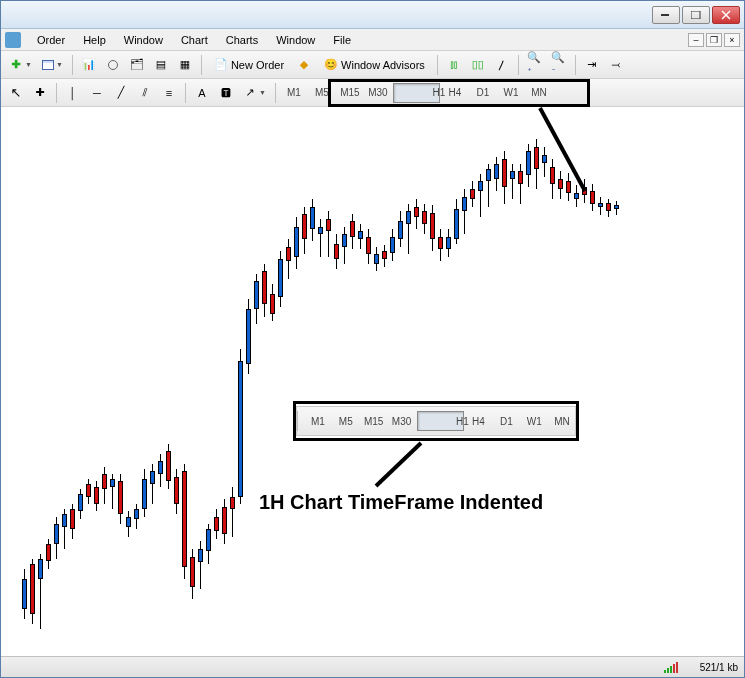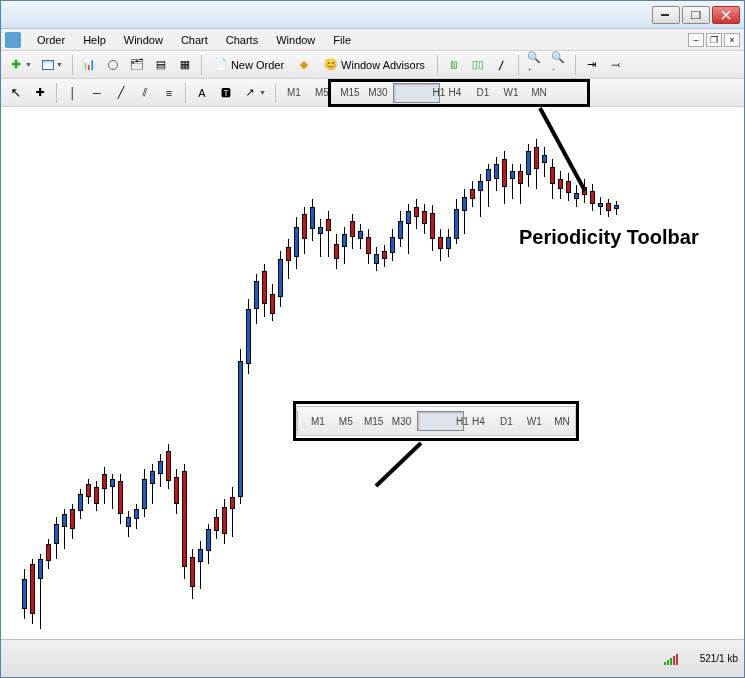--- a/index.html
+++ b/index.html
@@ -23,21 +23,21 @@
     .tbtn .arrow { font-size: 7px; margin-left: 2px; color: #555; }
     .sep { width: 1px; height: 20px; background: #c0c0c0; margin: 0 3px; }
     .text-btn { padding: 0 6px; gap: 3px; }
     .text-btn span { font-size: 11px; }
     
     .tf-btn { width: 26px; height: 20px; display: flex; align-items: center; justify-content: center; font-size: 10px; color: #444; border: 1px solid transparent; cursor: pointer; }
     .tf-btn.active { border: 1px solid #888; background: #dde4eb; box-shadow: inset 1px 1px 2px rgba(0,0,0,.2); padding-left: 45px; }
     
     .chart-area { position: absolute; top: 108px; left: 1px; right: 1px; bottom: 22px; background: #fff; overflow: hidden; }
     
-    .statusbar { position: absolute; bottom: 0; left: 0; right: 0; height: 38px; background: linear-gradient(#f0f0f0, #e0e0e0); border-top: 1px solid #c0c0c0; display: flex; align-items: center; padding: 0 6px; font-size: 10px; }
+    .statusbar { position: absolute; bottom: 0; left: 0; right: 0; height: 21px; background: linear-gradient(#f0f0f0, #e0e0e0); border-top: 1px solid #c0c0c0; display: flex; align-items: center; padding: 0 6px; font-size: 10px; }
     .status-right { margin-left: auto; display: flex; align-items: center; gap: 6px; }
     .conn-bars { width: 30px; height: 12px; display: flex; align-items: flex-end; gap: 1px; }
     .conn-bars span { width: 2px; background: #2a2; }
     .conn-bars span:nth-child(1){height:3px}.conn-bars span:nth-child(2){height:5px}.conn-bars span:nth-child(3){height:7px}.conn-bars span:nth-child(4){height:9px;background:#c33}.conn-bars span:nth-child(5){height:11px;background:#c33}
     
     .candle { position: absolute; }
     .wick { position: absolute; width: 1px; left: 2px; background: #000; }
     .body { position: absolute; width: 5px; left: 0; }
     .body.up { background: #1060d0; border: 1px solid #000; }
     .body.down { background: #d01010; border: 1px solid #000; }
@@ -507,38 +507,38 @@
       <div class="candle" style="left: 612px; top: 92px; height: 14px; width: 5px;">
         <div class="wick" style="top: 0px; height: 14px;"></div>
         <div class="body up" style="top: 4px; height: 4px;"></div>
       </div>
     </div>
 
   <div class="annotation-box" style="left:327px; top:78px; width:262px; height:28px;"></div>
   <svg style="position:absolute; left:534px; top:105px; pointer-events:none;" width="60" height="90">
       <line x1="5" y1="2" x2="50" y2="85" stroke="#000" stroke-width="4"></line>
     </svg>
-  <div class="annotation-text" style="left:518px; top:225px; font-size:20px;">Periodicity Toolbar</div>
 
   <div class="annotation-box" style="left:292px; top:400px; width:286px; height:40px;"></div>
   <div class="tf-panel-copy">
     <div class="sep"></div>
     <div class="tf-btn">M1</div>
     <div class="tf-btn">M5</div>
     <div class="tf-btn">M15</div>
     <div class="tf-btn">M30</div>
     <div class="tf-btn active">H1</div>
     <div class="tf-btn">H4</div>
     <div class="tf-btn">D1</div>
     <div class="tf-btn">W1</div>
     <div class="tf-btn">MN</div>
   </div>
   <svg style="position:absolute; left:370px; top:440px; pointer-events:none;" width="60" height="50">
       <line x1="50" y1="2" x2="5" y2="45" stroke="#000" stroke-width="4"></line>
     </svg>
+  <div class="annotation-text" style="left:258px; top:490px; font-size:20px;">1H Chart TimeFrame Indented</div>
 
   <div class="statusbar">
     <div class="status-right">
       <div class="conn-bars">
           <span></span>
           <span></span>
           <span></span>
           <span></span>
           <span></span>
         </div>

